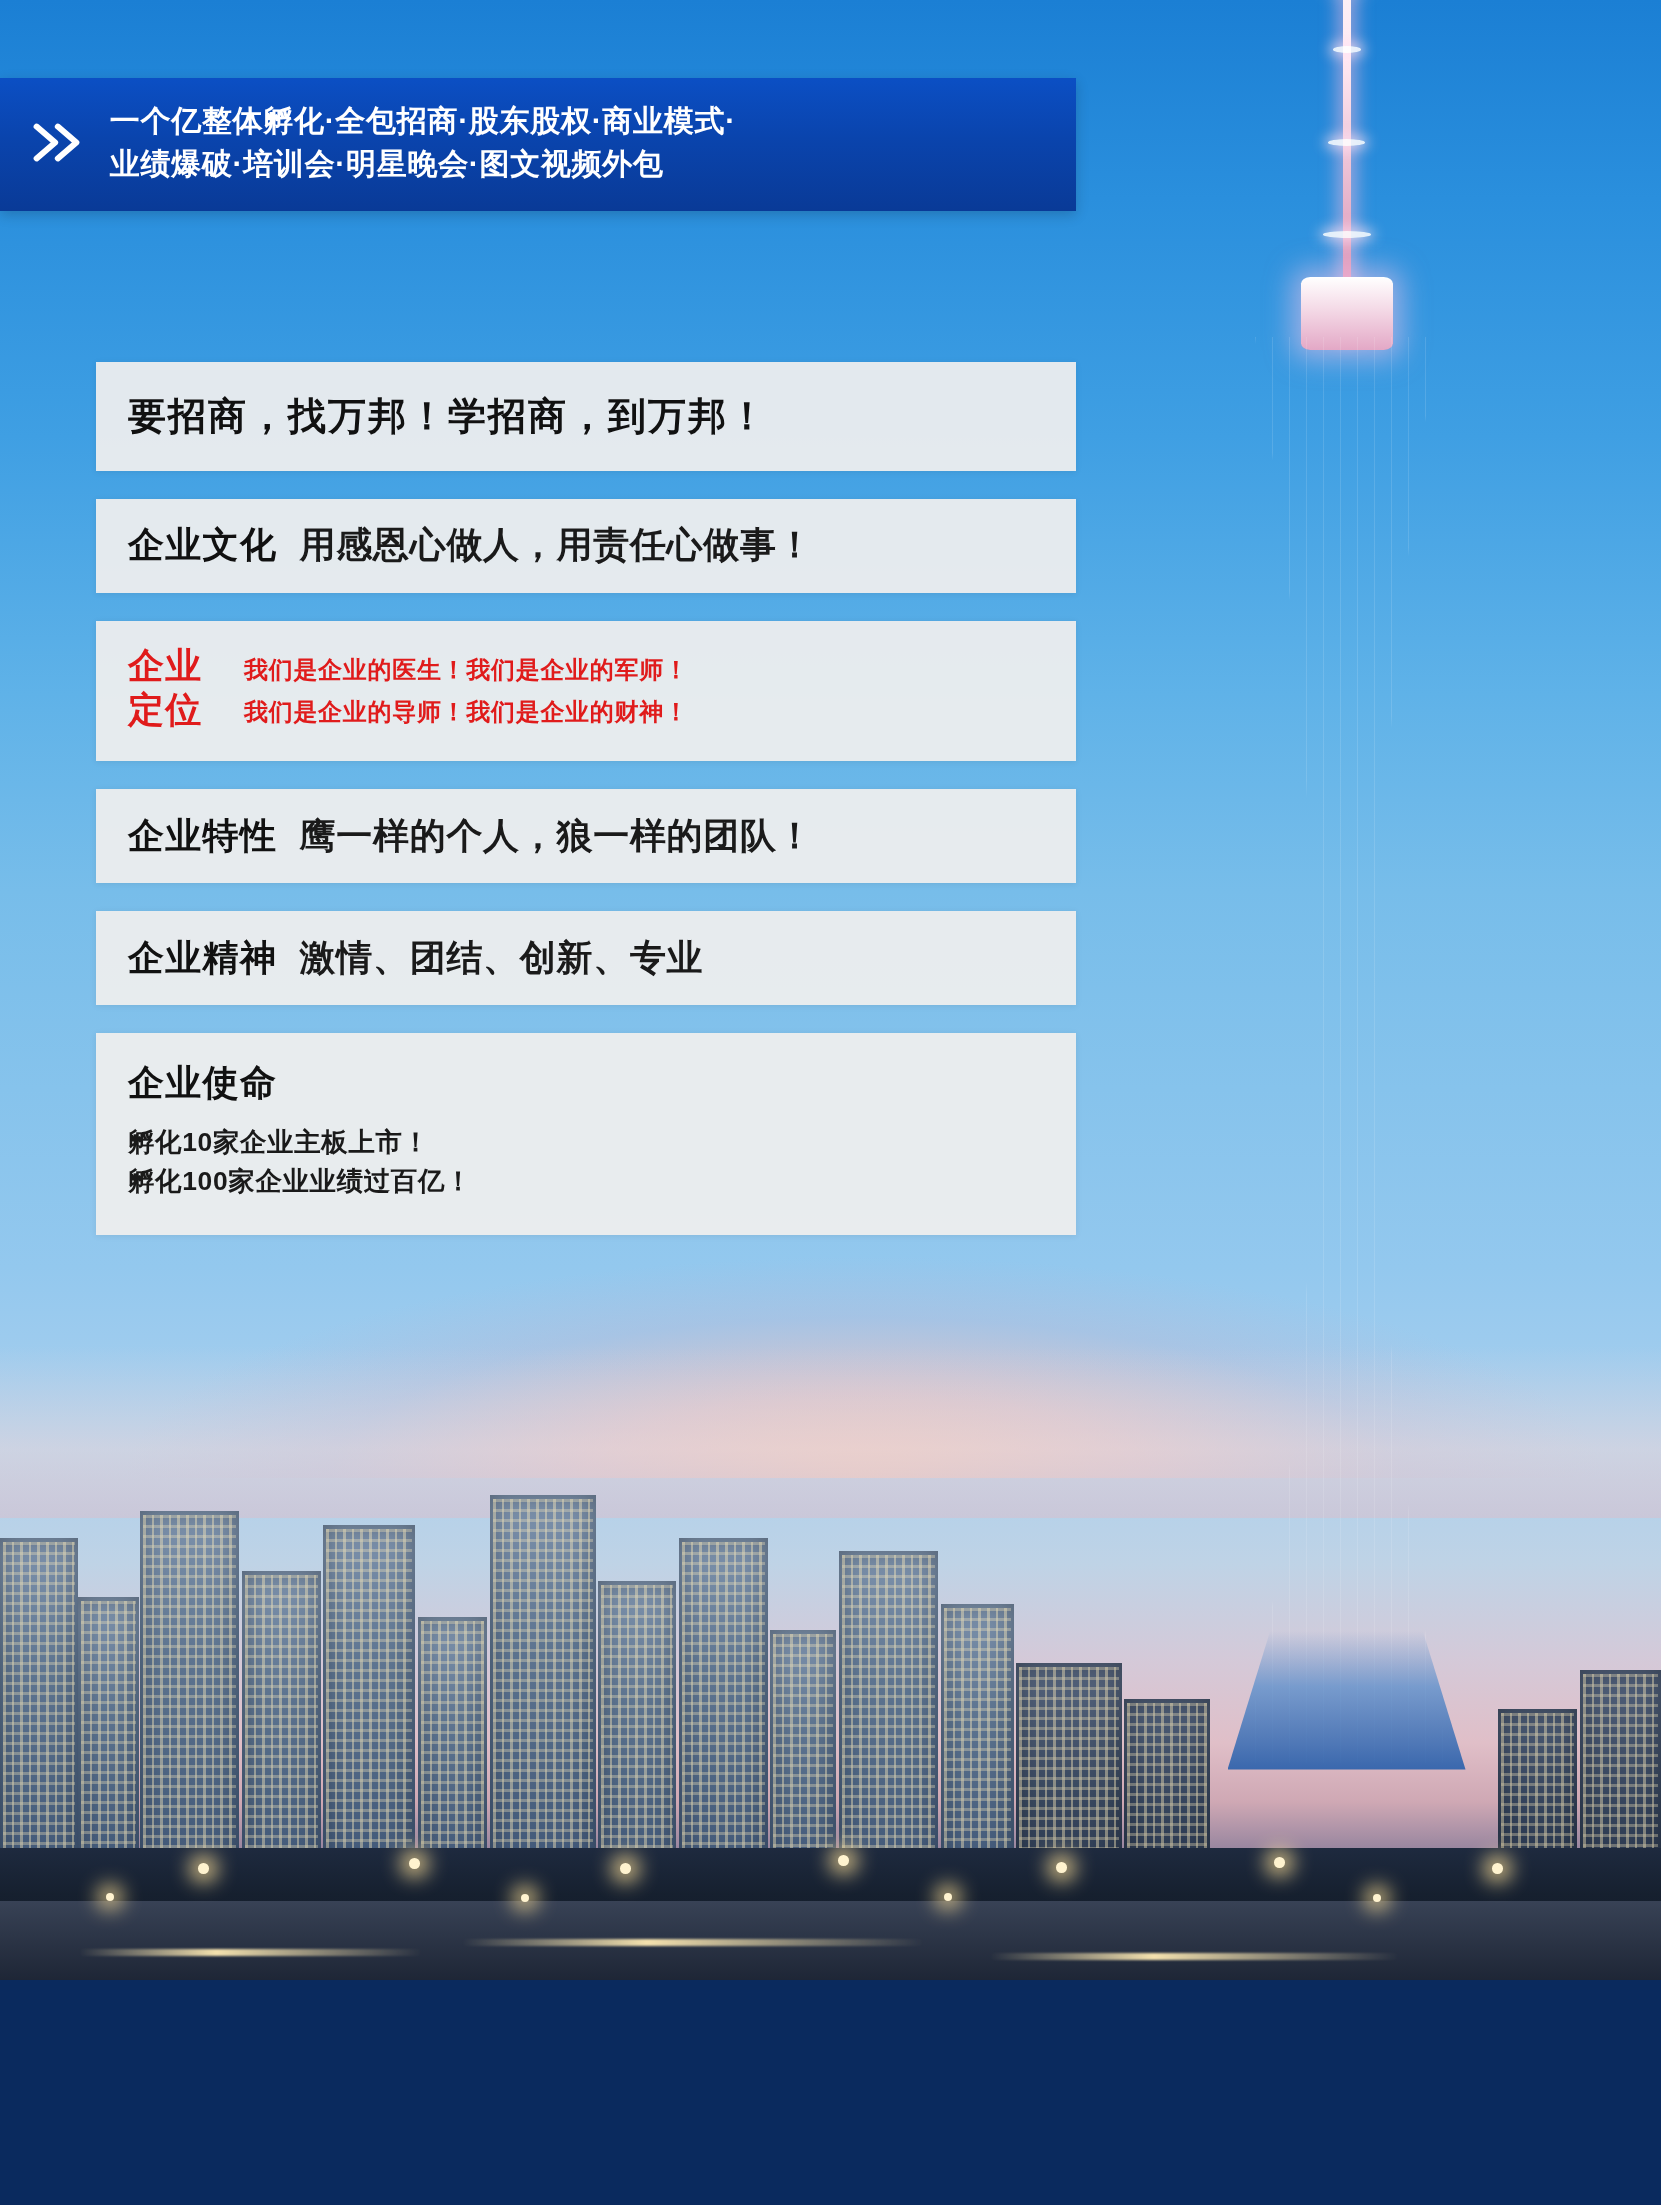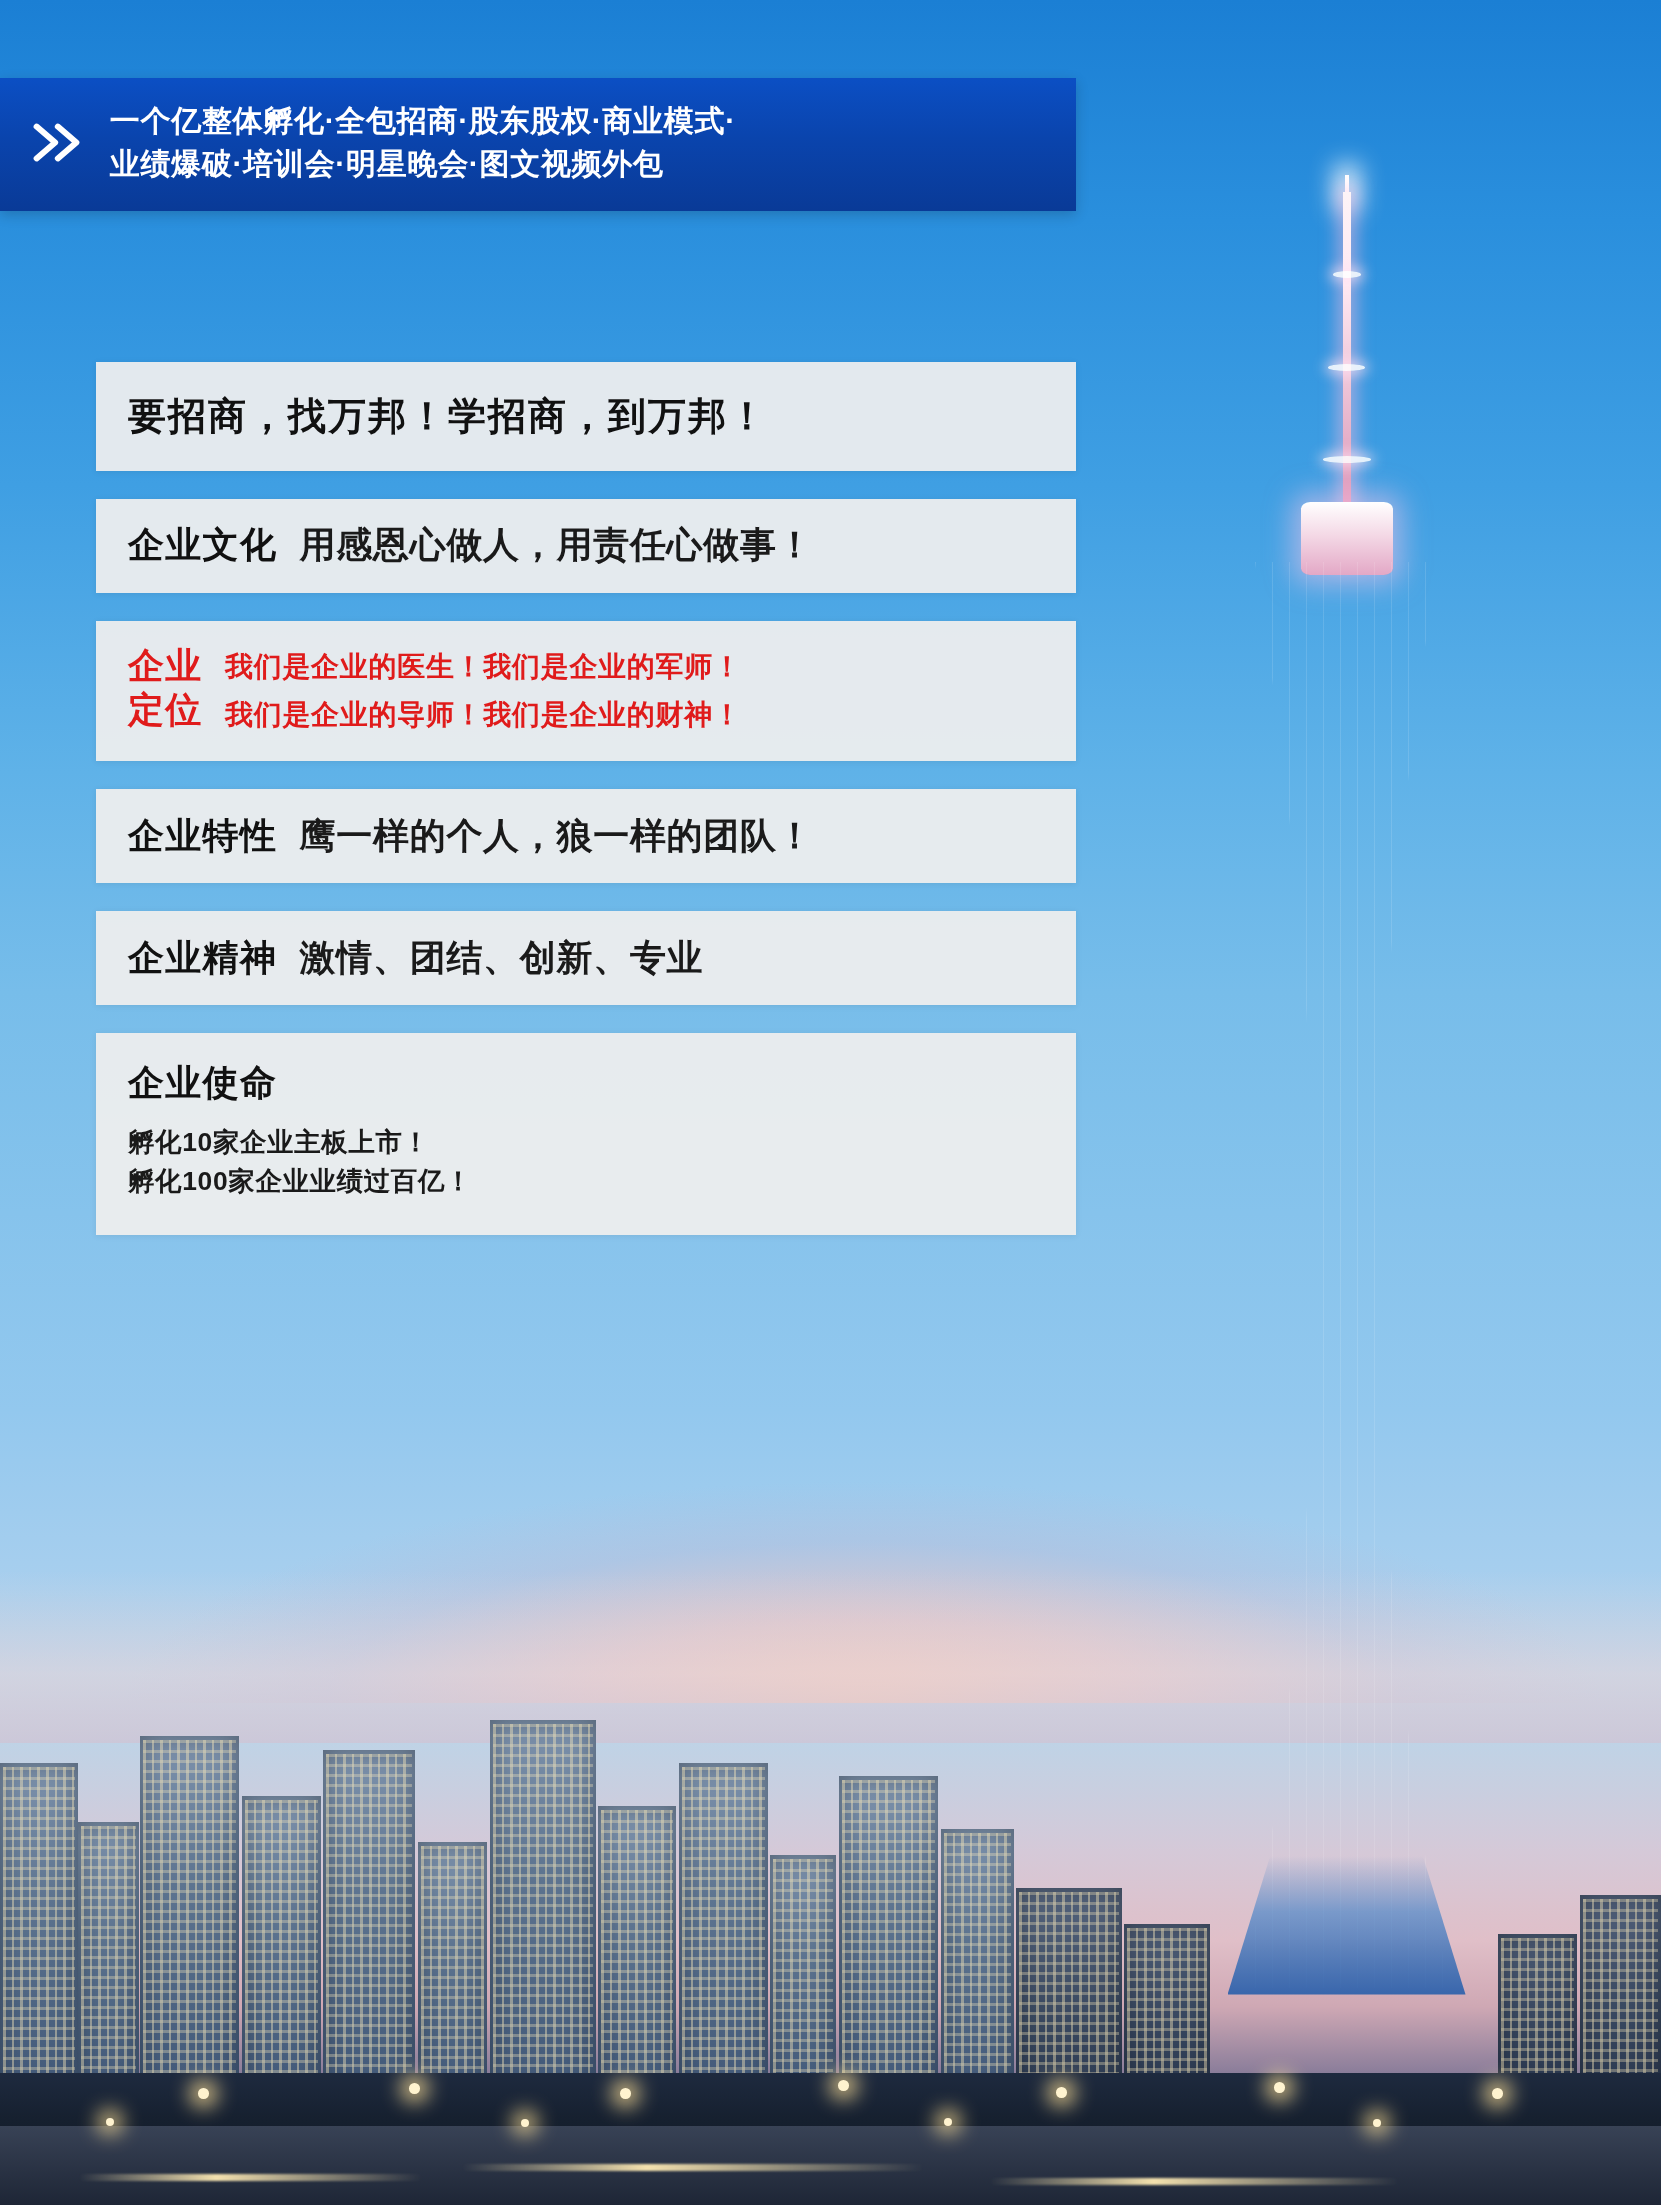--- a/index.html
+++ b/index.html
@@ -6,21 +6,21 @@
     margin: 0;
     padding: 0;
     background: #0a2a5e;
   }
   body {
     font-family: "Liberation Sans", "DejaVu Sans", sans-serif;
   }
   #poster {
     position: relative;
     width: 1661px;
-    height: 2205px;
+    height: 1980px;
     overflow: hidden;
     
     background: linear-gradient(180deg,
         #1b7fd4 0%,
         #2a8fdd 10%,
         #3f9fe3 22%,
         #5fb2e8 35%,
         #77bdea 45%,
         #86c3ec 55%,
         #93c8ee 64%,
@@ -354,25 +354,26 @@
     letter-spacing: 1.3px;
     flex: 0 0 auto;
     white-space: pre-line;
   }
   .pos-lines {
     display: flex;
     flex-direction: column;
     gap: 9.2px;
   }
   .pos-line {
-    font-size: 28px;
+    font-size: 24px;
     font-weight: 700;
     color: #e01b1b;
     letter-spacing: 0.7px;
     white-space: nowrap;
+    margin-left: 19px;
   }
 
   
   .card-mission {
     display: block;
     padding: 26.4px 32px 34px 32px;
   }
   .mission-title {
     font-size: 36px;
     font-weight: 700;

